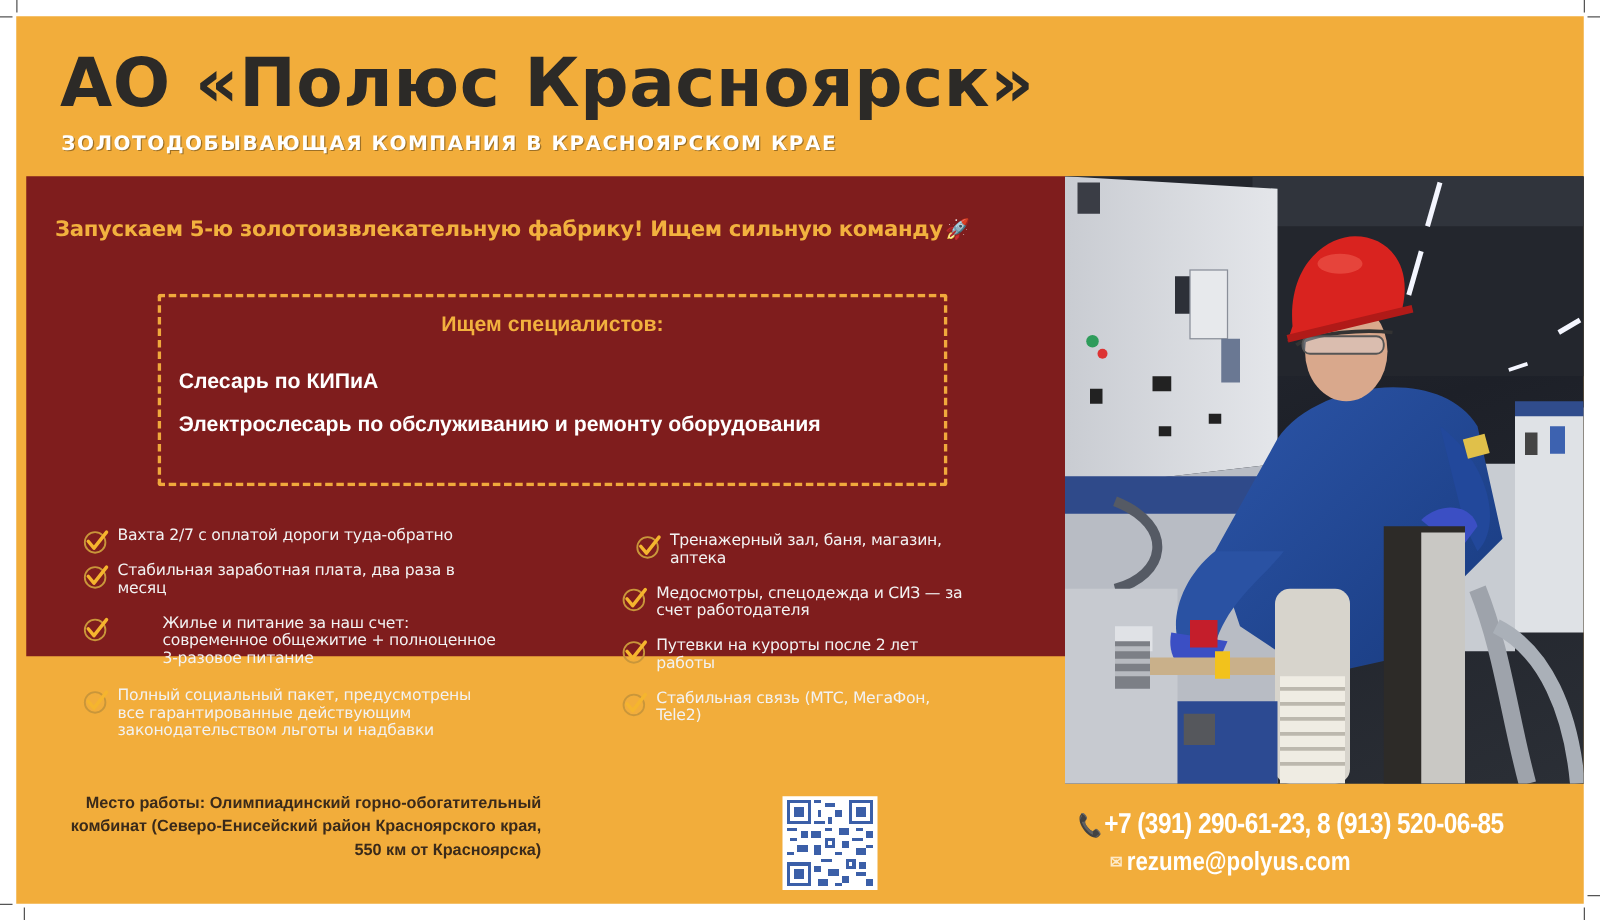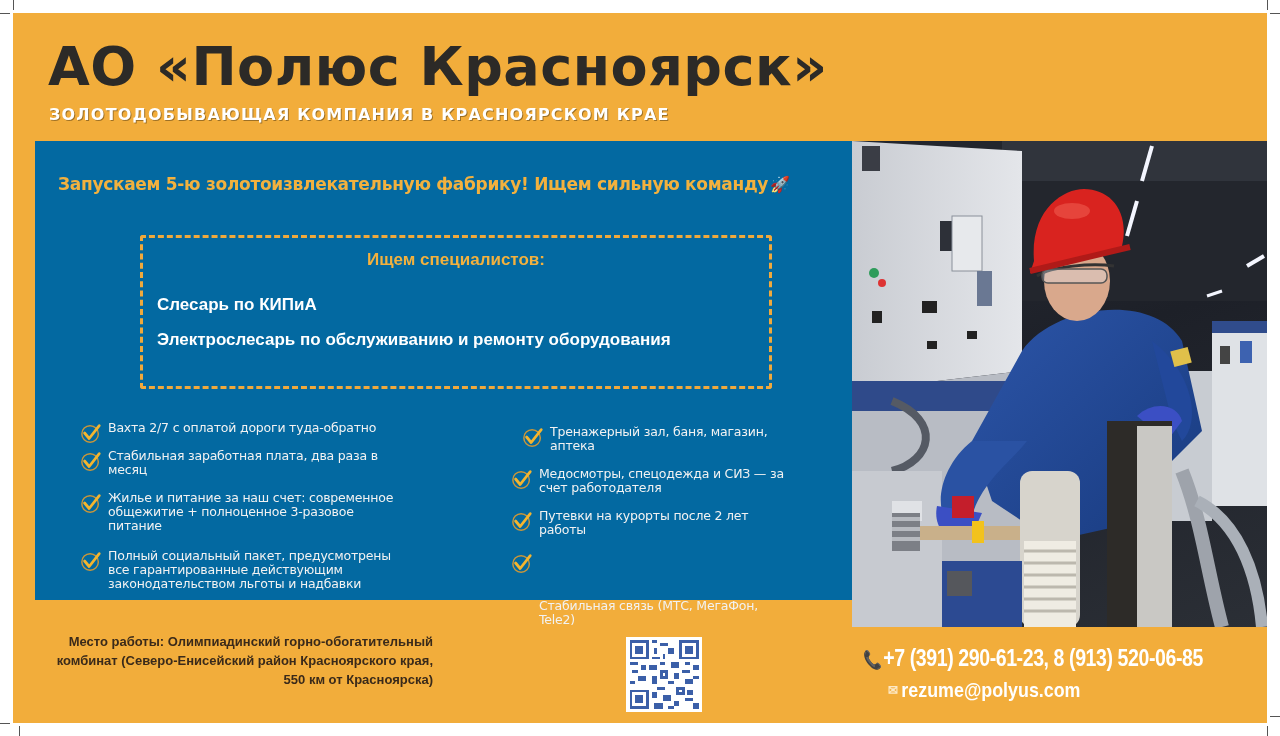--- a/index.html
+++ b/index.html
@@ -19,22 +19,22 @@
       font-size: 54px; letter-spacing: 0.5px; color: #2c2a27; white-space: nowrap;
     }
     .brand-subtitle {
       position: absolute; left: 36px; top: 92px;
       font-family: "DejaVu Sans", sans-serif; font-weight: bold;
       font-size: 16px; letter-spacing: 1.2px; color: #ffffff; white-space: nowrap;
       text-shadow: 1px 1px 0 rgba(0,0,0,0.35);
     }
 
     .dark-panel {
-      position: absolute; left: 22px; top: 128px; width: 832px; height: 459px;
-      background: #0369a1;
+      position: absolute; left: 8px; top: 128px; width: 832px; height: 384px;
+      background: #7f1d1d;
     }
 
     .headline {
       position: absolute; left: 23px; top: 33px;
       font-family: "DejaVu Sans", sans-serif; font-weight: bold;
       font-size: 17px; color: #f2b13e; white-space: nowrap; letter-spacing: -0.3px;
     }
     .rocket { display: inline-block; margin-left: 2px; font-size: 16px; }
 
     .spec-box {
@@ -134,21 +134,21 @@
             <circle cx="11" cy="13" r="9" fill="none" stroke="#c9963a" stroke-width="1.6"></circle>
             <path d="M5 12 L10 18 L21 4" fill="none" stroke="#f5b52e" stroke-width="3" stroke-linecap="round" stroke-linejoin="round"></path>
           </svg>
         <div class="benefit-text" style="width:270px;">Стабильная заработная плата, два раза в месяц</div>
       </div>
       <div class="benefit" style="top:70px;width:340px;">
         <svg class="check-icon" viewBox="0 0 24 24">
             <circle cx="11" cy="13" r="9" fill="none" stroke="#c9963a" stroke-width="1.6"></circle>
             <path d="M5 12 L10 18 L21 4" fill="none" stroke="#f5b52e" stroke-width="3" stroke-linecap="round" stroke-linejoin="round"></path>
           </svg>
-        <div class="benefit-text" style="width:290px;">Жилье и питание за наш счет: современное общежитие + полноценное 3-разовое питание</div>
+        <div class="benefit-text" style="width:290px;margin-left:36px;">Жилье и питание за наш счет: современное общежитие + полноценное 3-разовое питание</div>
       </div>
       <div class="benefit" style="top:128px;width:340px;">
         <svg class="check-icon" viewBox="0 0 24 24">
             <circle cx="11" cy="13" r="9" fill="none" stroke="#c9963a" stroke-width="1.6"></circle>
             <path d="M5 12 L10 18 L21 4" fill="none" stroke="#f5b52e" stroke-width="3" stroke-linecap="round" stroke-linejoin="round"></path>
           </svg>
         <div class="benefit-text" style="width:290px;">Полный социальный пакет, предусмотрены все гарантированные действующим законодательством льготы и надбавки</div>
       </div>
     </div>
 
@@ -172,21 +172,21 @@
             <circle cx="11" cy="13" r="9" fill="none" stroke="#c9963a" stroke-width="1.6"></circle>
             <path d="M5 12 L10 18 L21 4" fill="none" stroke="#f5b52e" stroke-width="3" stroke-linecap="round" stroke-linejoin="round"></path>
           </svg>
         <div class="benefit-text" style="width:230px;">Путевки на курорты после 2 лет работы</div>
       </div>
       <div class="benefit" style="top:130px;width:290px;">
         <svg class="check-icon" viewBox="0 0 24 24">
             <circle cx="11" cy="13" r="9" fill="none" stroke="#c9963a" stroke-width="1.6"></circle>
             <path d="M5 12 L10 18 L21 4" fill="none" stroke="#f5b52e" stroke-width="3" stroke-linecap="round" stroke-linejoin="round"></path>
           </svg>
-        <div class="benefit-text" style="width:240px;margin-top:48px;">Стабильная связь (МТС, МегаФон, Tele2)</div>
+        <div class="benefit-text" style="width:240px;">Стабильная связь (МТС, МегаФон, Tele2)</div>
       </div>
     </div>
   </div>
 
   <div class="photo">
     <svg width="415" height="486" viewBox="0 0 415 486">
       <defs>
         <linearGradient id="cab" x1="0" x2="1">
           <stop offset="0" stop-color="#c9ccd2"></stop>
             <stop offset="1" stop-color="#e4e6ea"></stop>

